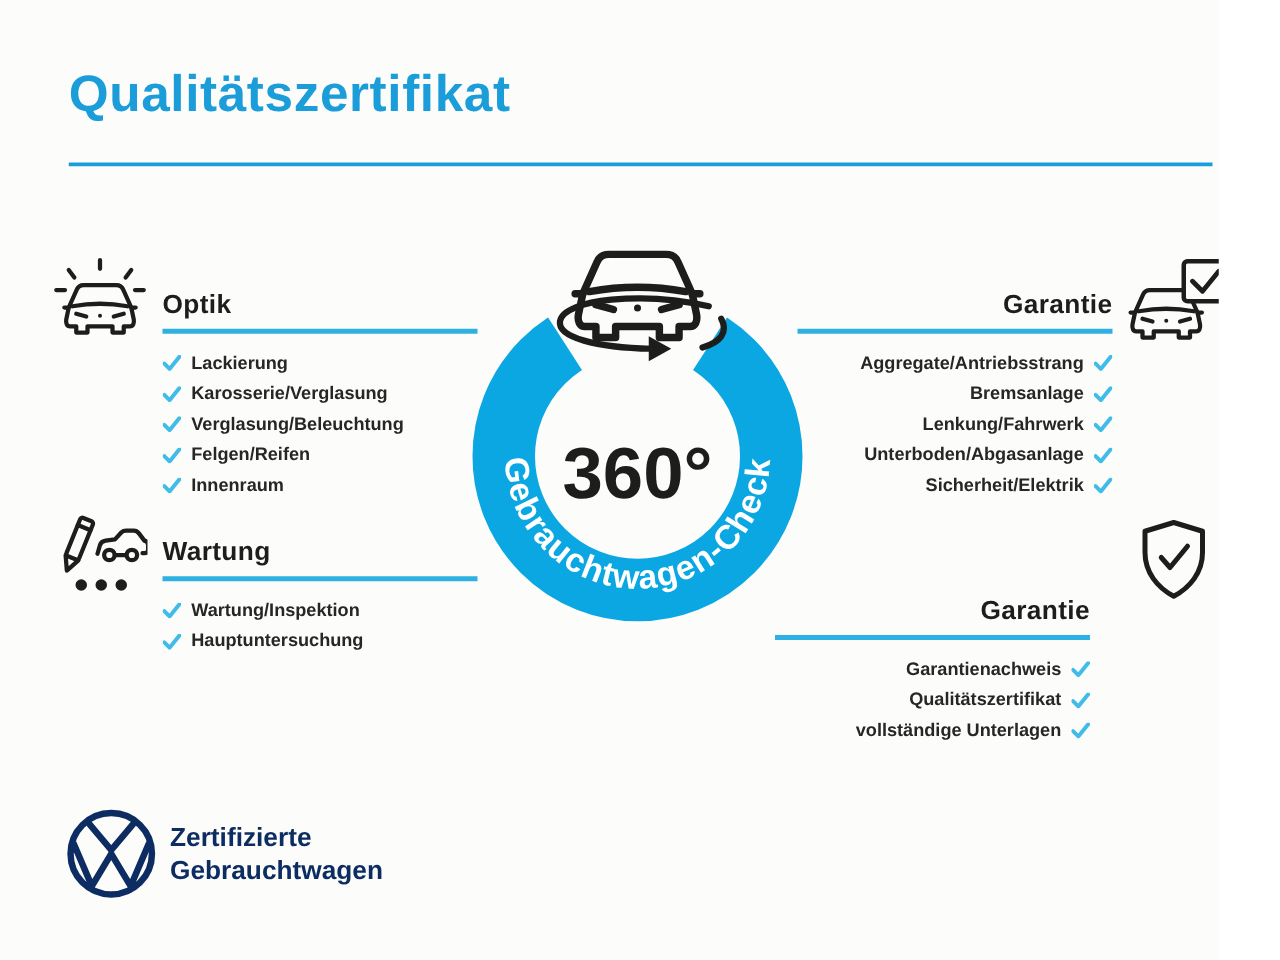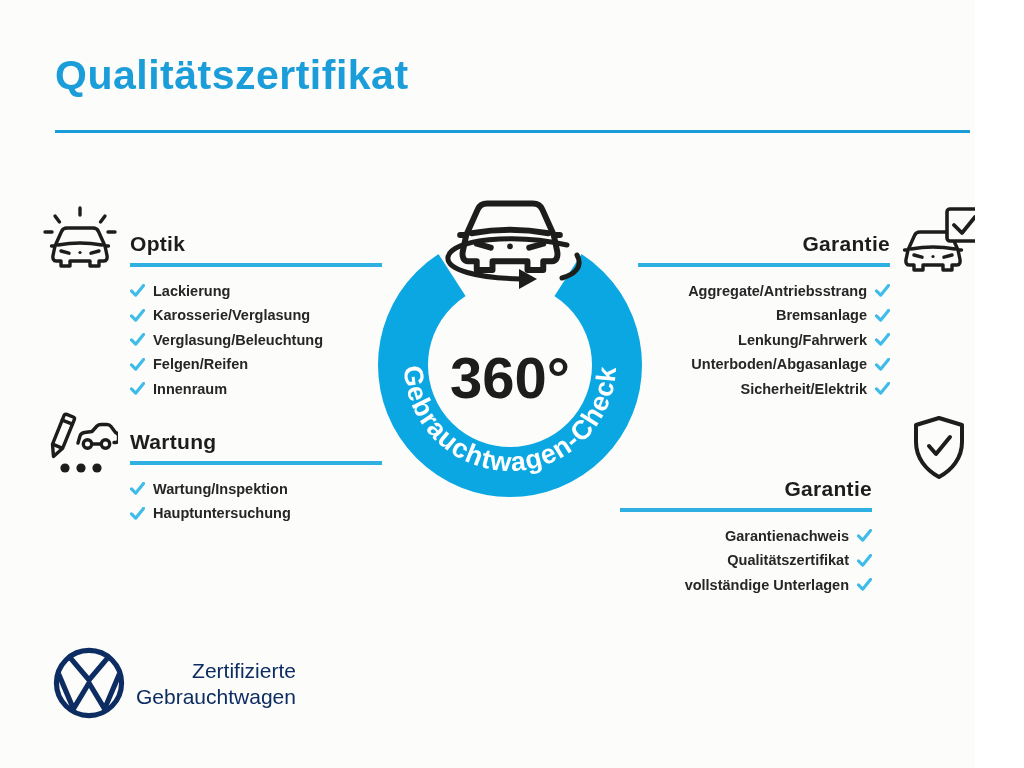--- a/index.html
+++ b/index.html
@@ -46,21 +46,21 @@
   #icon-optik{left:42px;top:206px;}
   #icon-wartung{left:40px;top:412px;}
   #icon-technik{left:901px;top:206px;}
   #icon-garantie{left:908px;top:414px;}
   
   .badge{position:absolute;left:355px;top:185px;}
   
   .footer-logo{position:absolute;left:52px;top:646px;}
   .footer-text{
     position:absolute;left:136px;top:658px;
-    font-size:21px;font-weight:normal;color:#0d2d62;line-height:26px;text-align:right;
+    font-size:21px;font-weight:bold;color:#0d2d62;line-height:26px;
   }
 </style>
 </head>
 <body>
 
 <div class="page">
 
   <svg width="0" height="0" style="position:absolute" aria-hidden="true">
     <defs>
       <symbol id="car-front" viewBox="0 0 64 48">

